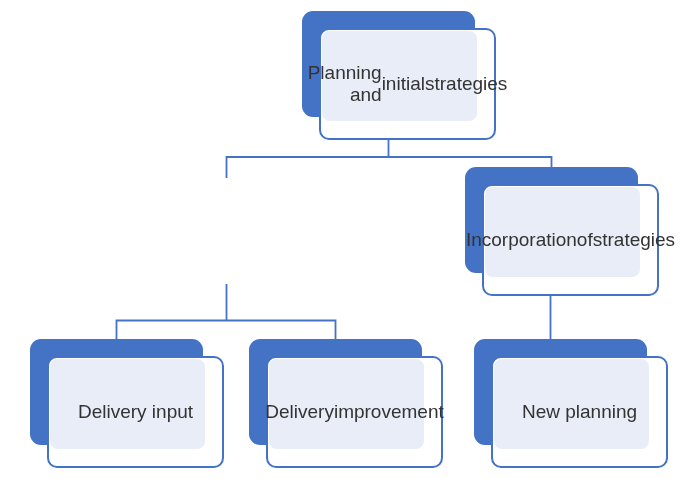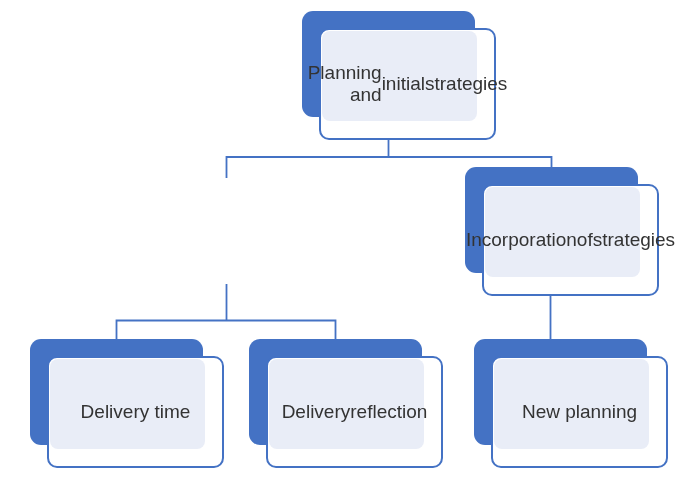--- a/index.html
+++ b/index.html
@@ -84,32 +84,32 @@
         <div>strategies</div>
       </div>
     </div>
   </div>
 
   <div class="node n-delivery">
     <div class="back"></div>
     <div class="front">
       <div class="fill"></div>
       <div class="label">
-        <div>Delivery time</div>
+        <div>Delivery input</div>
       </div>
     </div>
   </div>
 
   <div class="node n-combining">
     <div class="back"></div>
     <div class="front">
       <div class="fill"></div>
       <div class="label">
         <div>Delivery</div>
-        <div>reflection</div>
+        <div>improvement</div>
       </div>
     </div>
   </div>
 
   <div class="node n-newplanning">
     <div class="back"></div>
     <div class="front">
       <div class="fill"></div>
       <div class="label">
         <div>New planning</div>

